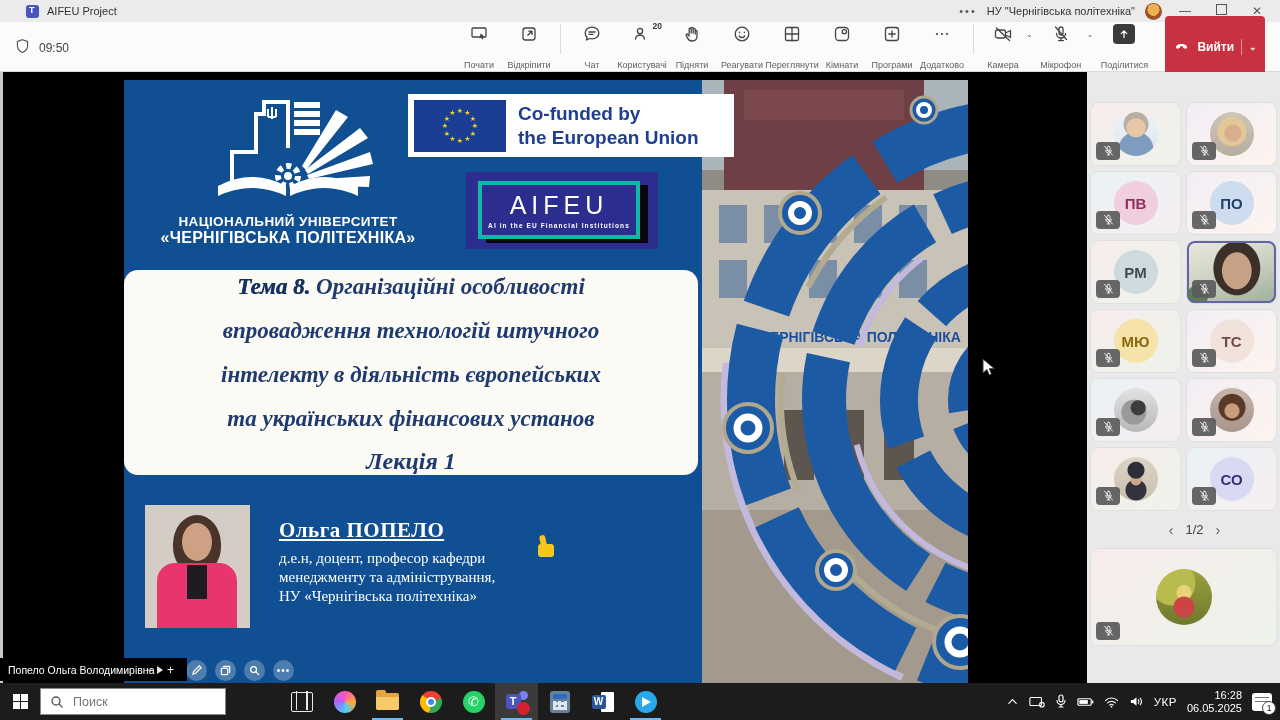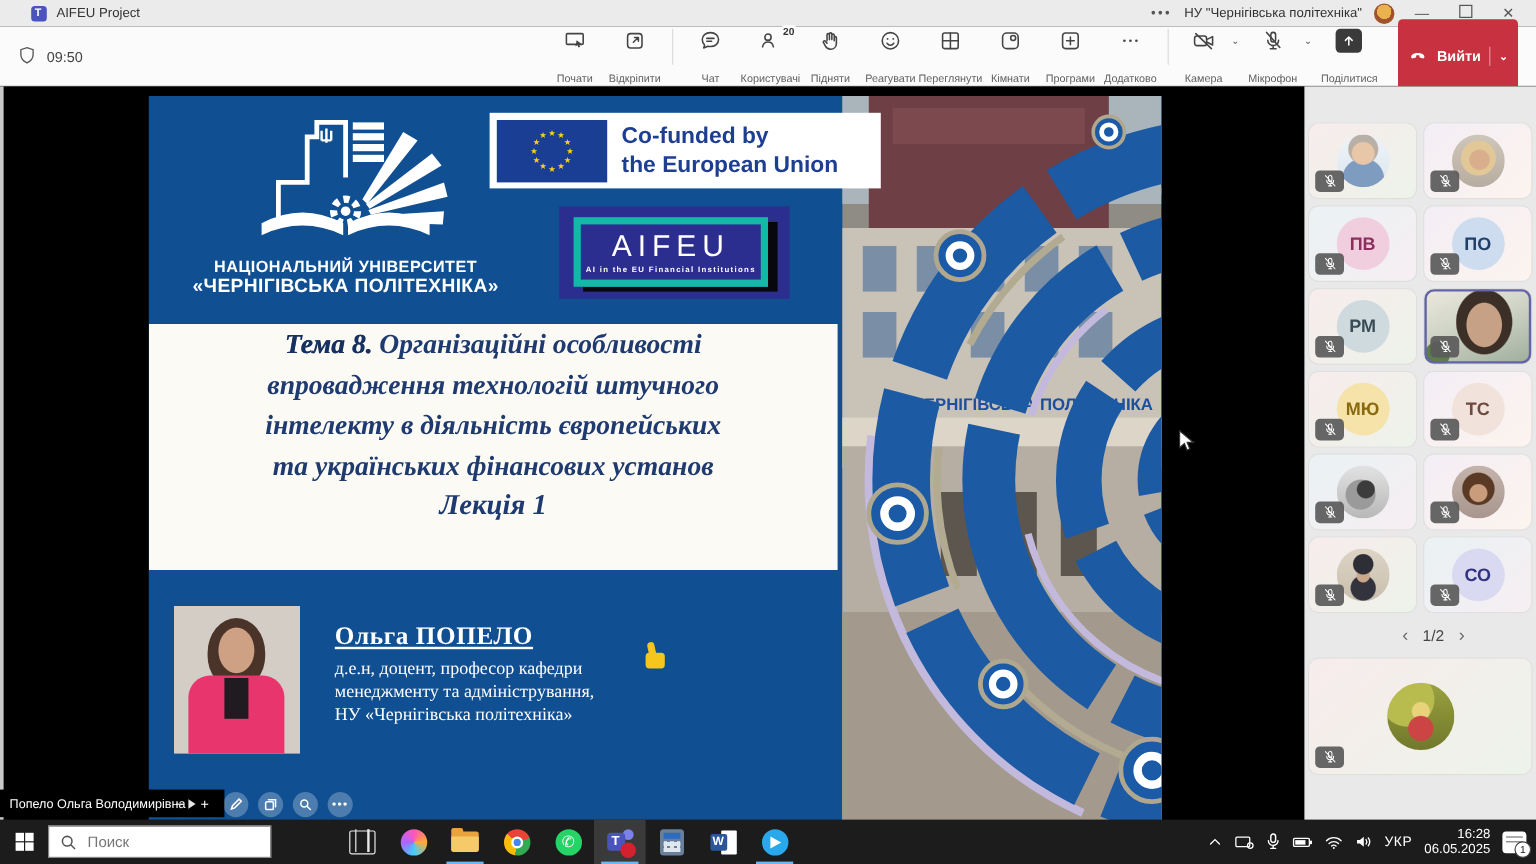--- a/index.html
+++ b/index.html
@@ -33,26 +33,26 @@
   
   .slide{position:absolute;left:124px;top:8px;width:844px;height:604px;background:#0f4f92;overflow:hidden;}
   .slide-art{position:absolute;left:0;top:0;}
   .uni{position:absolute;left:18px;top:10px;width:292px;text-align:center;color:#fff;}
   .uni-name1{font-size:13.5px;font-weight:bold;letter-spacing:.4px;margin-top:2px;}
   .uni-name2{font-size:16px;font-weight:bold;letter-spacing:.3px;}
   .eu{position:absolute;left:284px;top:14px;width:326px;height:63px;background:#fff;display:flex;align-items:center;}
   .eu-flag{width:92px;height:52px;margin-left:6px;background:#1a3e94;flex:none;}
   .eu-text{color:#1e3e92;font-weight:bold;font-size:19px;line-height:24px;padding-left:12px;}
   .aifeu{position:absolute;left:342px;top:92px;width:192px;height:77px;background:#2c2e8f;}
-  .aifeu-frame{position:absolute;left:12px;top:9px;right:18px;bottom:10px;border:6px solid #14b8a6;
+  .aifeu-frame{position:absolute;left:12px;top:9px;right:18px;bottom:10px;border:4px solid #14b8a6;
      box-shadow:8px 4px 0 #07070d;display:flex;flex-direction:column;align-items:center;justify-content:center;}
   .aifeu-title{color:#fff;font-size:25px;letter-spacing:5px;font-weight:normal;}
   .aifeu-sub{color:#fff;font-size:6.5px;letter-spacing:1.1px;font-weight:bold;margin-top:2px;white-space:nowrap;}
   .band{position:absolute;left:0;top:190px;width:574px;height:205px;background:#fbfaf5;
-     display:flex;flex-direction:column;align-items:center;justify-content:flex-start;}
+     display:flex;flex-direction:column;align-items:center;justify-content:space-between;border-radius:14px;}
   .band .tl{font-family:"Liberation Serif",serif;font-style:italic;font-weight:bold;
      color:#1e3a6e;font-size:23px;line-height:34px;white-space:nowrap;}
   .band .tl .pfx{color:#16315f;text-shadow:.4px 0 #16315f;}
   .band .lecture{font-family:"Liberation Serif",serif;font-style:italic;font-weight:bold;color:#1e3a6e;font-size:24px;margin-top:2px;}
   .presenter-photo{position:absolute;left:21px;top:425px;width:105px;height:123px;background:#d4cdc6;overflow:hidden;}
   .ph-hair{position:absolute;left:28px;top:10px;width:48px;height:58px;border-radius:50% 50% 45% 45%;background:#4a3328;}
   .ph-face{position:absolute;left:37px;top:18px;width:30px;height:38px;border-radius:50%;background:#cfa184;}
   .ph-blazer{position:absolute;left:12px;top:58px;width:80px;height:70px;border-radius:18px 18px 0 0;background:#e8356e;}
   .ph-shirt{position:absolute;left:42px;top:60px;width:20px;height:34px;background:#201b20;}
   .presenter-info{position:absolute;left:155px;top:438px;color:#fff;}

